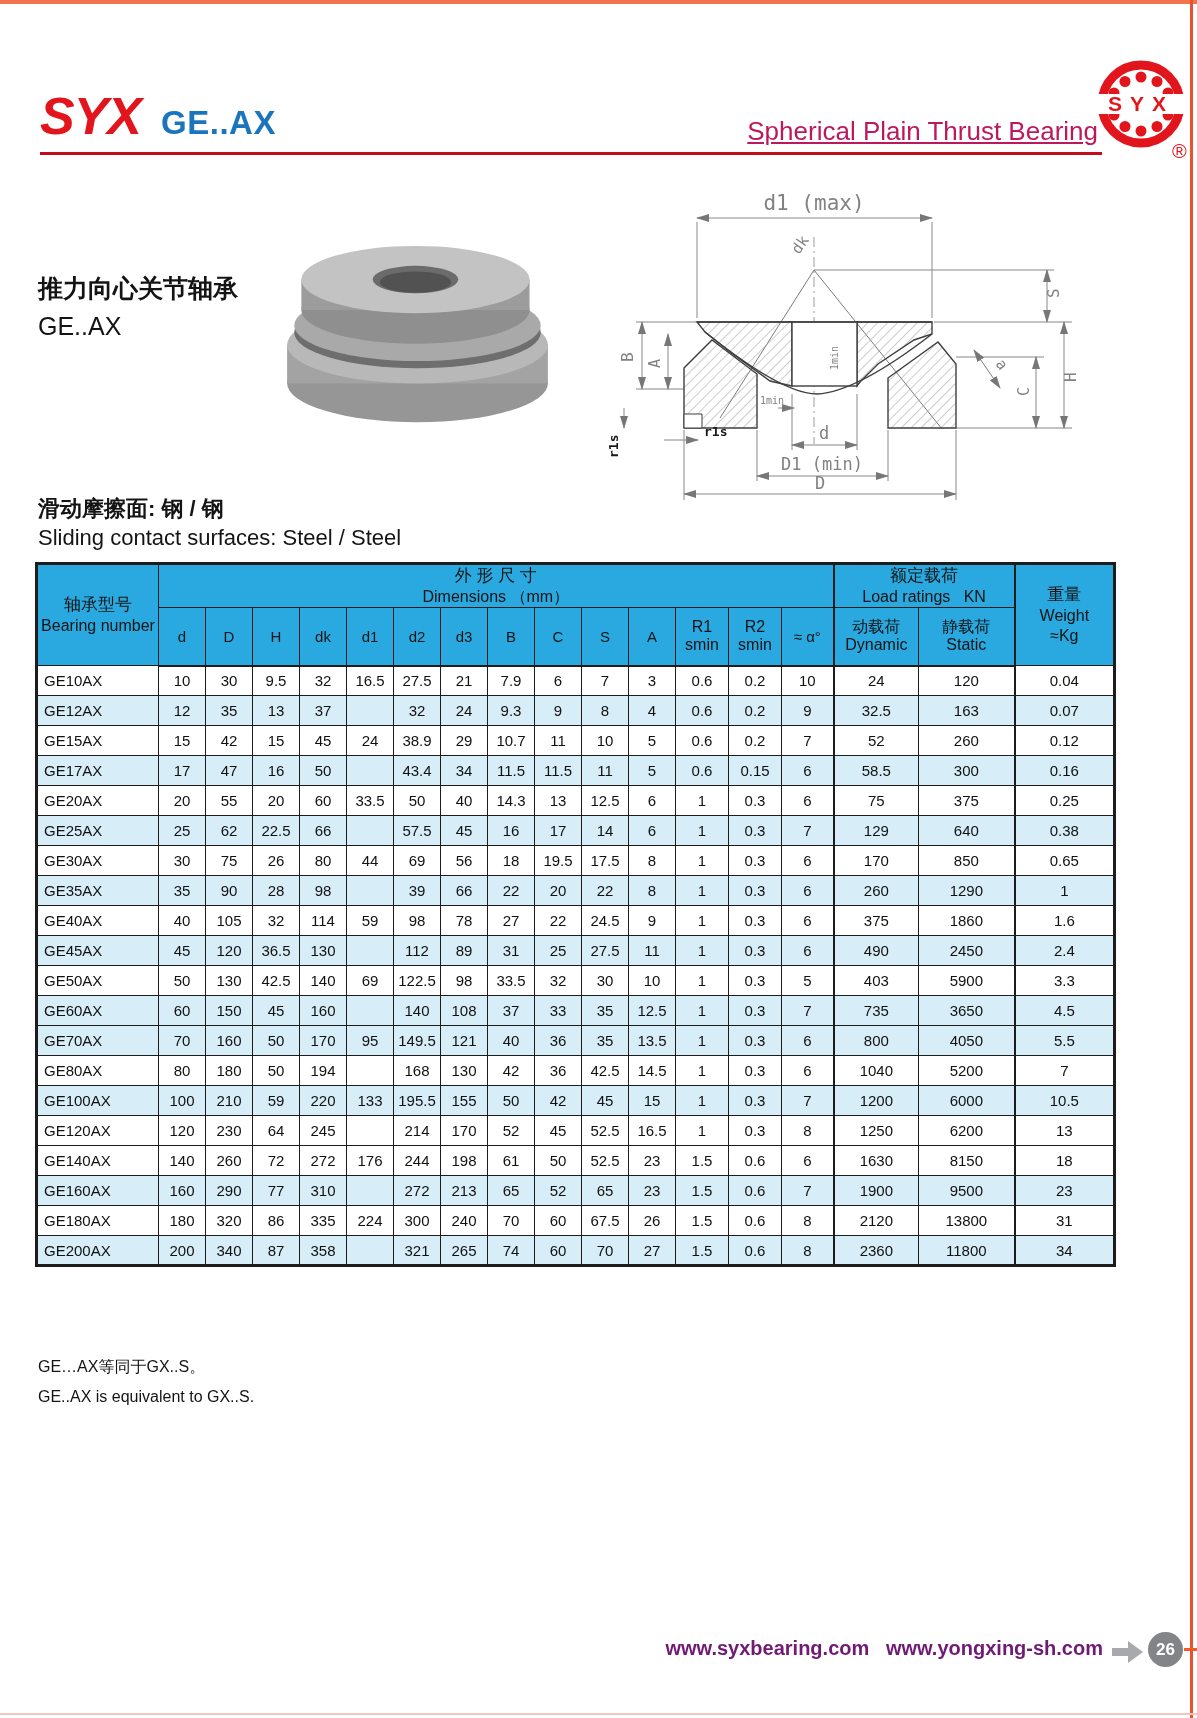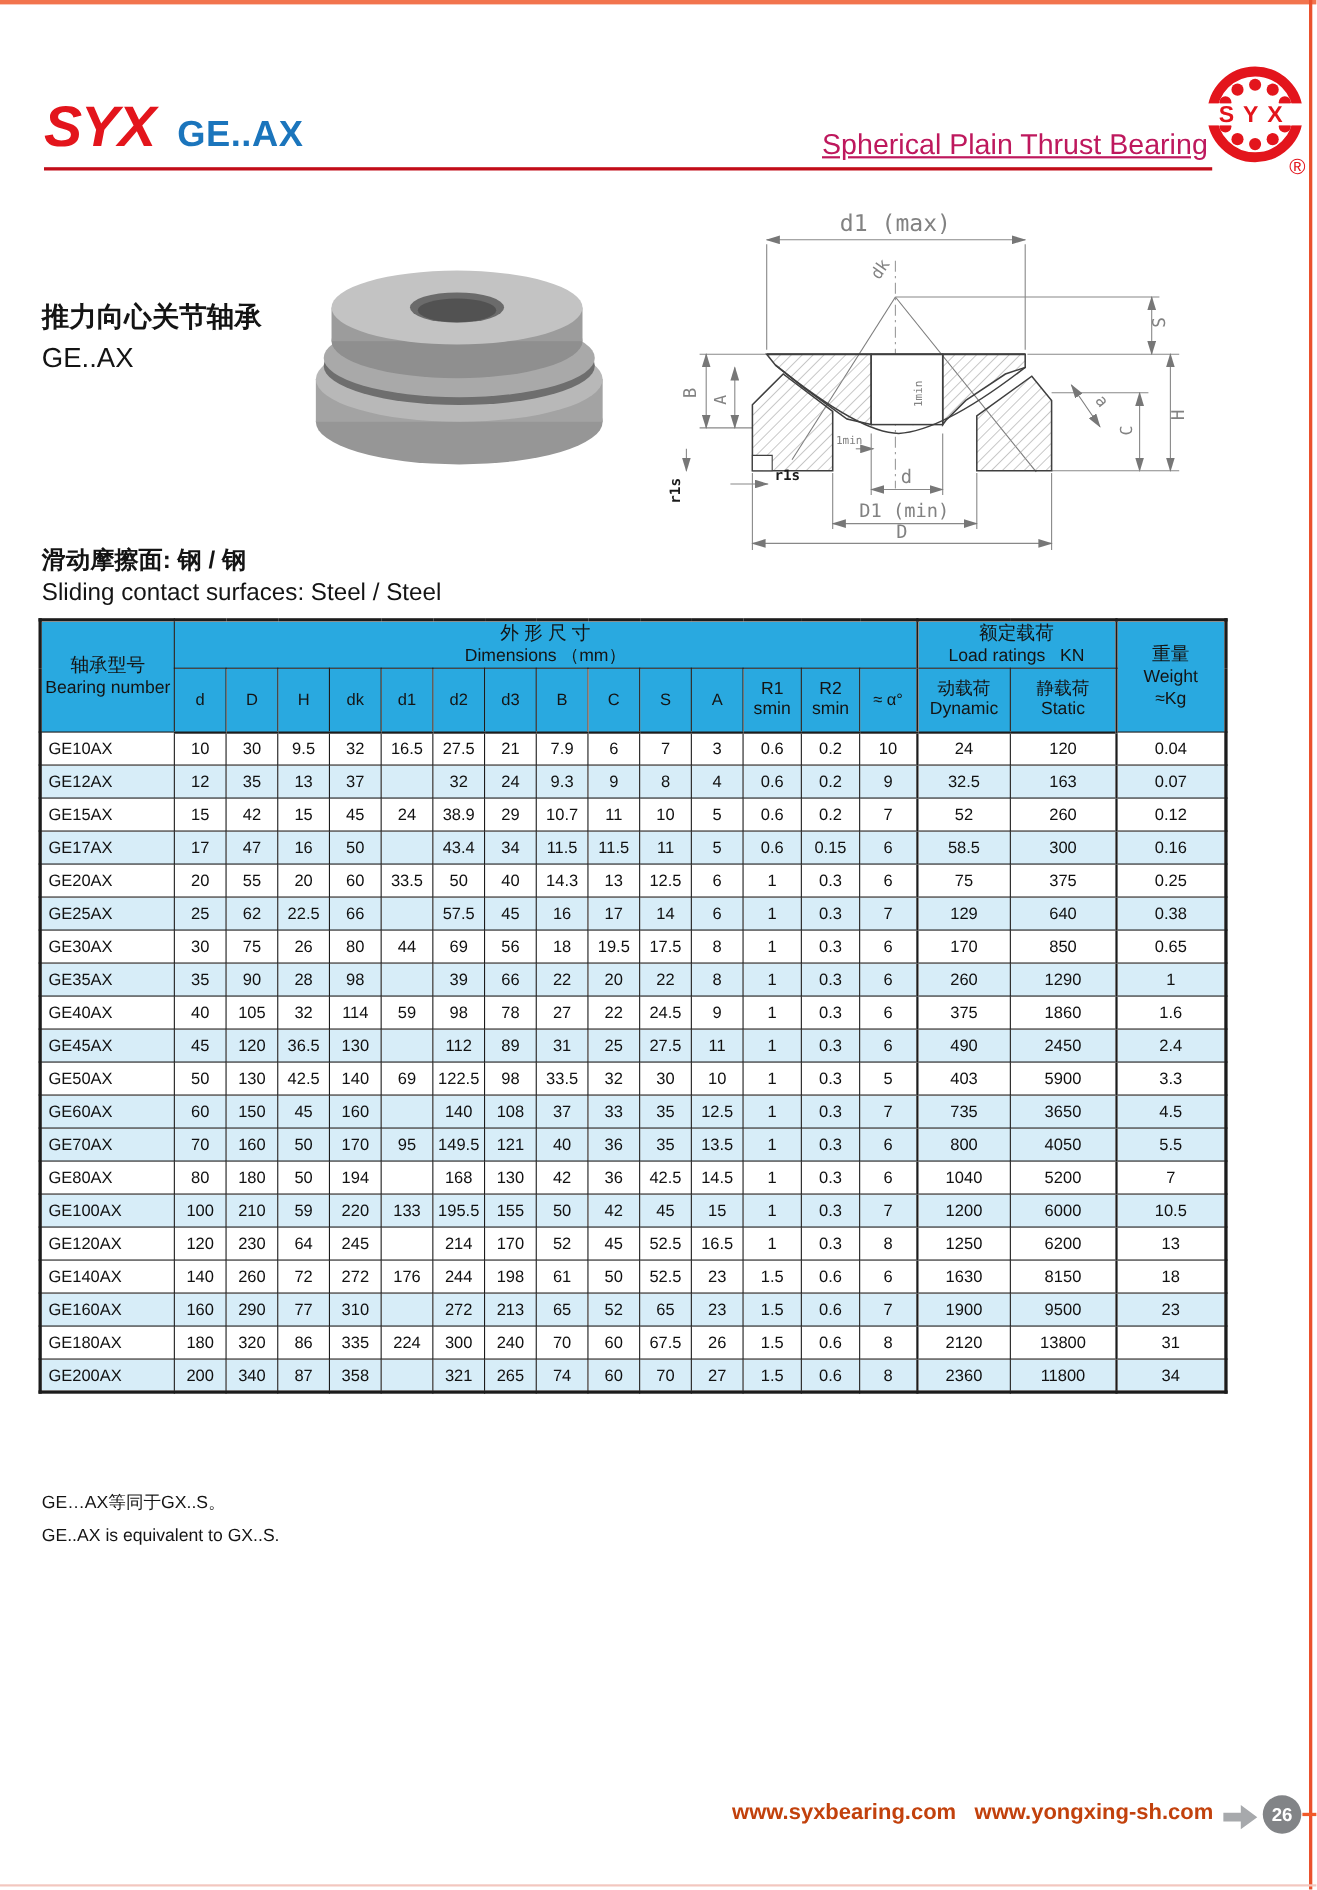--- a/index.html
+++ b/index.html
@@ -43,21 +43,21 @@
   .spec tbody td.name-cell{text-align:left;padding-left:6px;}
   .gzh{font-size:17px;line-height:1.3;}
   .gen{font-size:16px;line-height:1.25;white-space:pre;}
   .sub2{font-size:16px;line-height:1.15;}
   .thickL{border-left:2.6px solid #1c1c1c !important;}
 
   .notes{position:absolute;left:38px;top:1352px;font-size:16px;line-height:1.85;}
 
   
   .footer-urls{position:absolute;left:0;top:1637px;width:1103px;text-align:right;
-               font-size:20px;font-weight:700;color:#c2410c;}
+               font-size:20px;font-weight:700;color:#701a75;}
   .footer-urls span{cursor:pointer;}
   .footer-arrow{position:absolute;left:1112px;top:1640px;}
   .footer-page{position:absolute;left:1148px;top:1632px;width:35px;height:35px;border-radius:50%;
                background:#828487;color:#fff;font-size:17px;font-weight:700;
                display:flex;align-items:center;justify-content:center;}
   .footer-line{position:absolute;left:1184px;top:1648px;width:13px;height:3px;background:#f15a29;}
 </style>
 </head>
 <body>
 

